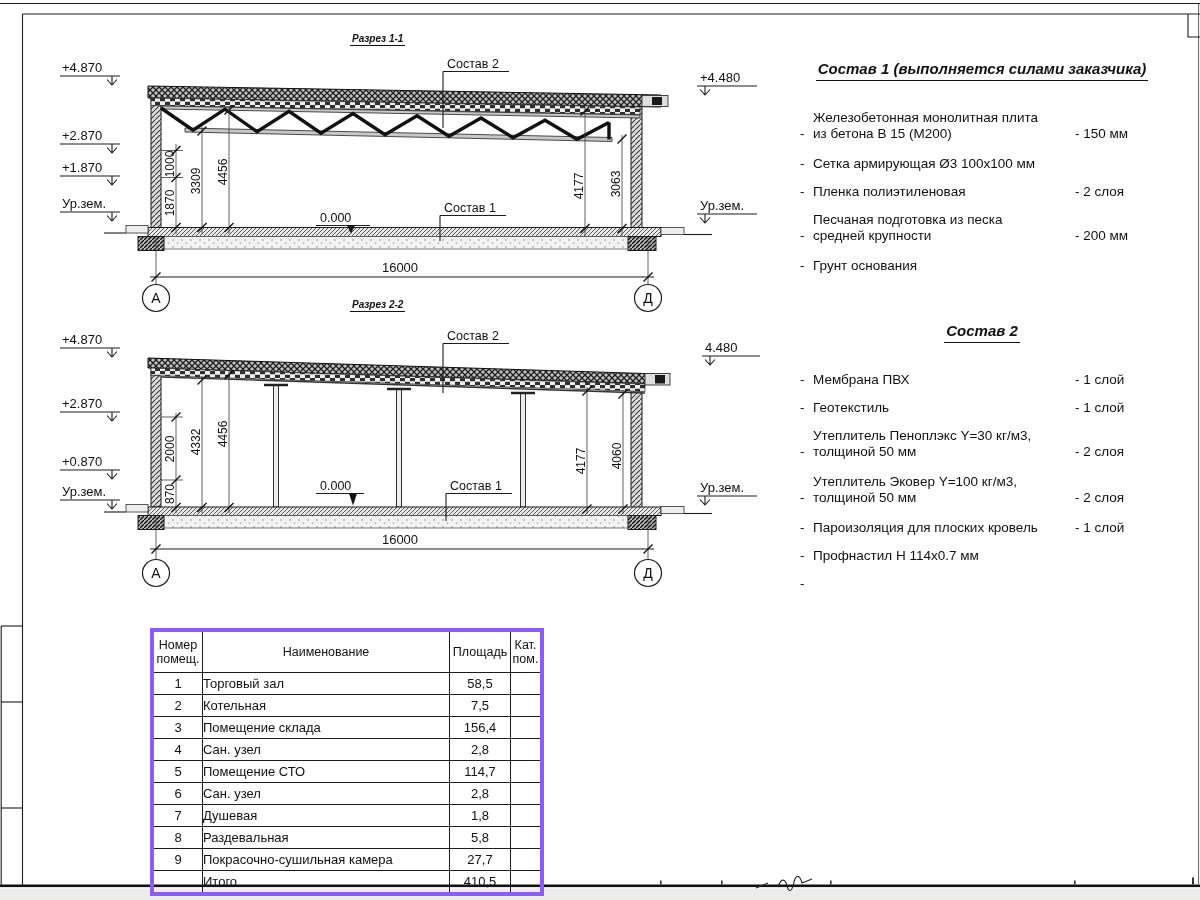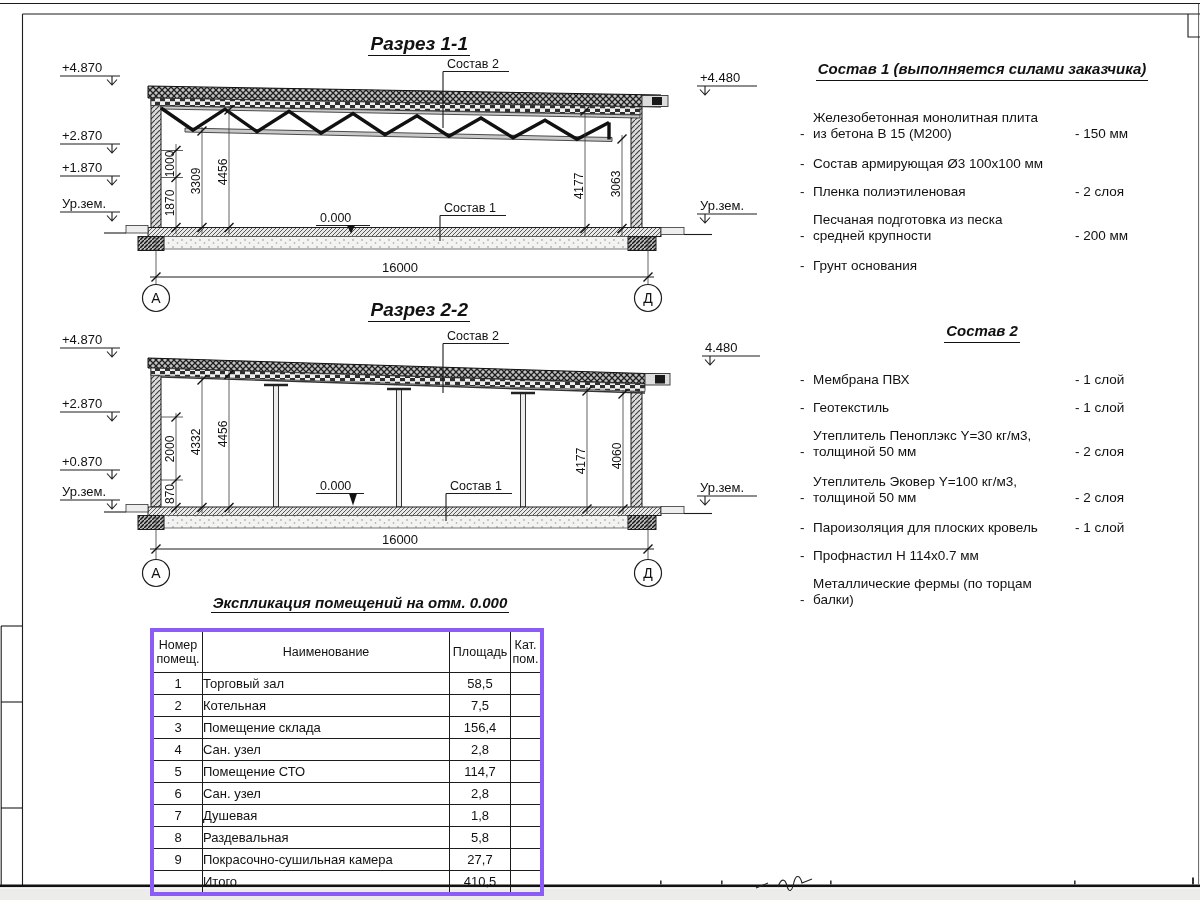--- a/index.html
+++ b/index.html
@@ -1,21 +1,21 @@
 <!DOCTYPE html>
 <html><head>
 <meta charset="utf-8">
 <style>
   html,body{margin:0;padding:0;background:#ffffff;}
   #sheet{position:relative;width:1200px;height:900px;background:#ffffff;overflow:hidden;
          font-family:"Liberation Sans",sans-serif;color:#111;}
   #cad{position:absolute;left:0;top:0;}
   .ovl{position:absolute;}
   
-  .sec-title{font-size:19px;font-weight:bold;font-style:italic;text-align:right;}
+  .sec-title{font-size:10px;font-weight:bold;font-style:italic;text-align:left;}
   .sec-title span{border-bottom:1.6px solid #111;padding:0 2px 1px 2px;}
   
   .mat-block{width:364px;}
   .mat-title{text-align:center;font-size:15px;font-weight:bold;font-style:italic;margin-bottom:33px;}
   .mat-title span{border-bottom:1.6px solid #111;padding:0 2px 3px 2px;}
   .mat-item{display:flex;align-items:flex-end;font-size:13.5px;line-height:16px;margin-bottom:12px;}
   .mat-item.twoline{margin-bottom:14px;}
   .mat-item .dash{width:13px;flex:0 0 13px;}
   .mat-item .mat-text{flex:0 0 262px;width:262px;}
   .mat-item .mat-value{flex:1;white-space:nowrap;}
@@ -302,21 +302,21 @@
           <span class="dash">-</span>
           <div class="mat-text">
             <div>Железобетонная  монолитная плита</div>
             <div>из бетона В 15 (М200)</div>
           </div>
           <div class="mat-value">- 150 мм</div>
         </div>
         <div class="mat-item">
           <span class="dash">-</span>
           <div class="mat-text">
-            <div>Состав армирующая Ø3 100х100 мм</div>
+            <div>Сетка армирующая Ø3 100х100 мм</div>
           </div>
           <div class="mat-value"></div>
         </div>
         <div class="mat-item">
           <span class="dash">-</span>
           <div class="mat-text">
             <div>Пленка полиэтиленовая</div>
           </div>
           <div class="mat-value">-  2 слоя</div>
         </div>
@@ -380,31 +380,25 @@
         </div>
         <div class="mat-item">
           <span class="dash">-</span>
           <div class="mat-text">
             <div>Профнастил Н 114х0.7 мм</div>
           </div>
           <div class="mat-value"></div>
         </div>
         <div class="mat-item">
           <span class="dash">-</span>
-          <div class="mat-text">
-            <div>Металлические фермы (по торцам балки)</div>
-          </div>
           <div class="mat-value"></div>
         </div>
       </div>
 </div>
 
-<div class="ovl tbl-title" style="left:168px;top:594px;width:384px;">
-  <span>Экспликация помещений на отм. 0.000</span>
-</div>
 
 <div class="ovl" style="left:150px;top:628px;">
   <table class="room-table">
     <thead>
           <tr id="table-header-row">
             <th class="col0">Номер<br>помещ.</th>
             <th class="col1">Наименование</th>
             <th class="col2">Площадь</th>
             <th class="col3">Кат.<br>пом.</th>
           </tr>

